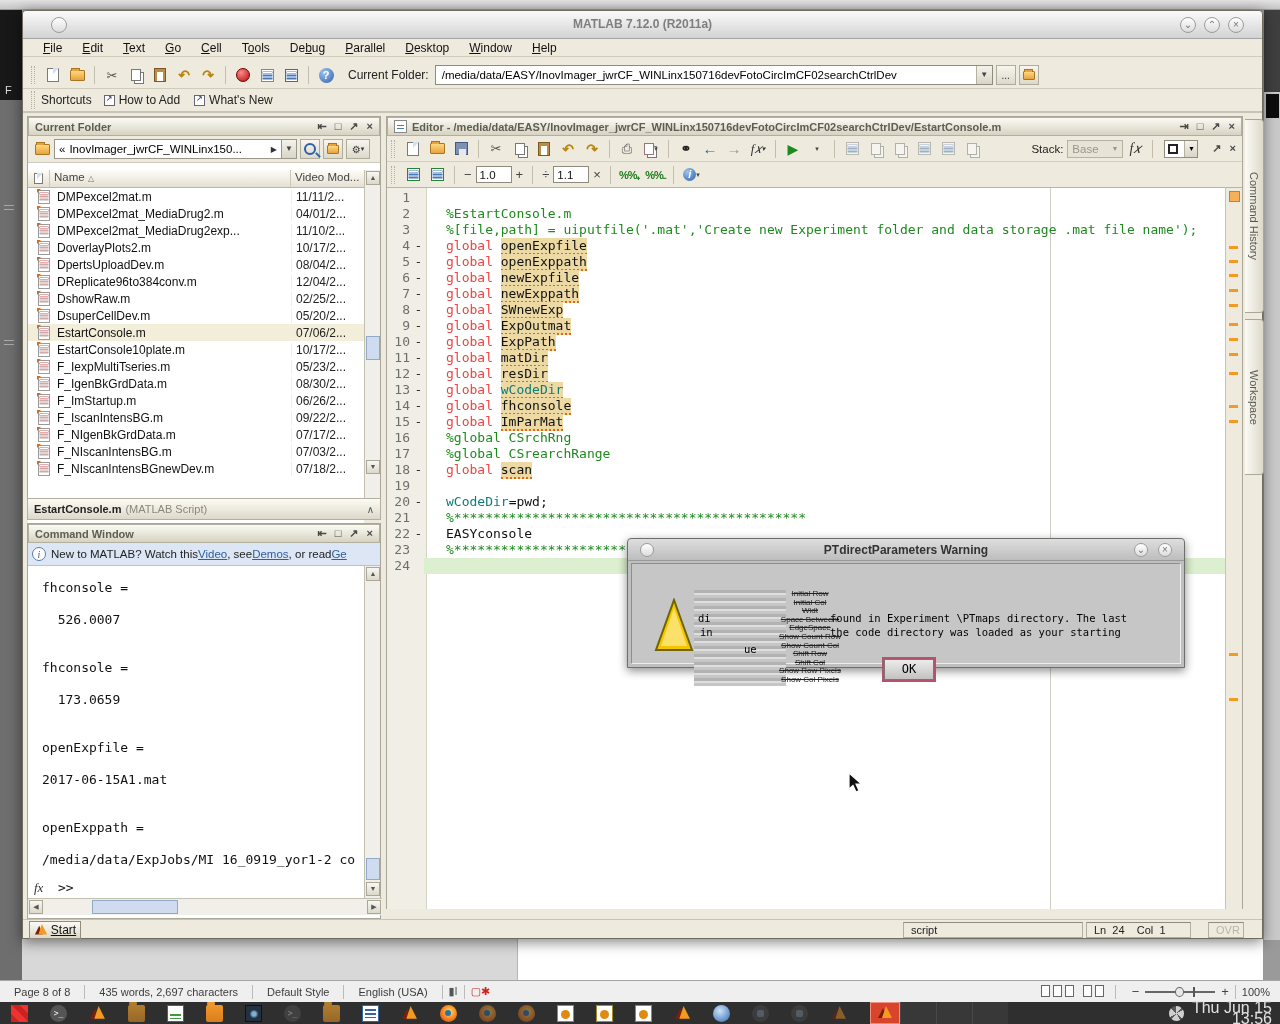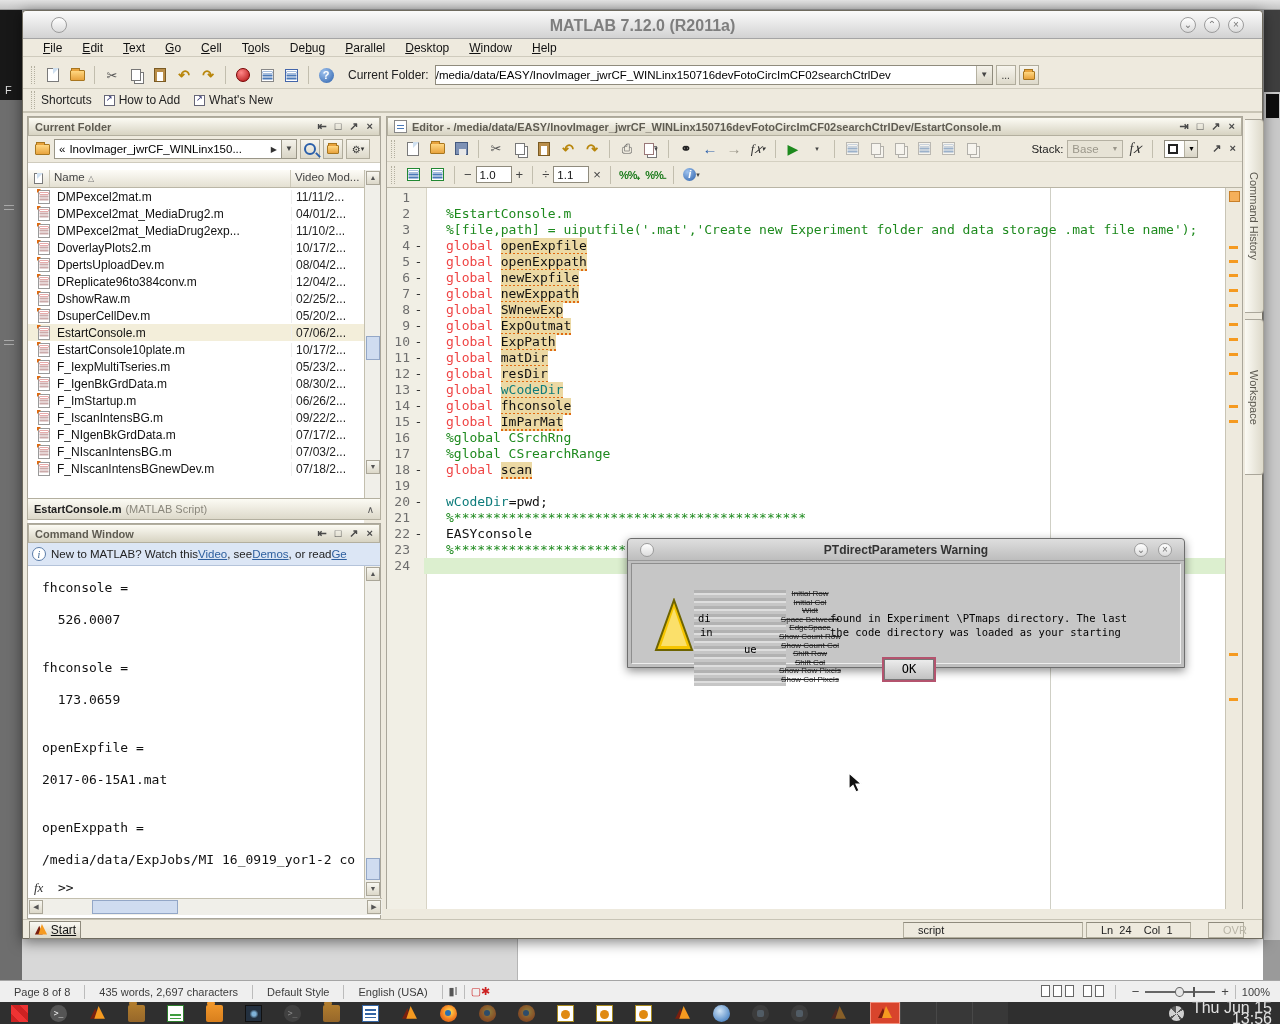--- a/index.html
+++ b/index.html
@@ -53,21 +53,21 @@
   .ti-gray::after{content:"";position:absolute;left:5px;top:5px;width:7px;height:7px;border-radius:2px;background:#7c93a8}
   .dim{opacity:.45}
   #task-active{margin-left:12px;width:30px;height:22px;background:#d8442c;border:1px solid #f0907e;display:flex;align-items:center;justify-content:center}
   .task-empty{width:36px;height:22px;background:#383838;border-left:1px solid #484848}
   #tb-right{margin-left:auto;display:flex;align-items:center;padding-right:8px}
   #spinner{width:15px;height:15px;border-radius:50%;background:conic-gradient(#cfcfcf 0 40deg,#5a5a5a 40deg 60deg,#cfcfcf 60deg 130deg,#5a5a5a 130deg 150deg,#cfcfcf 150deg 220deg,#5a5a5a 220deg 240deg,#cfcfcf 240deg 310deg,#5a5a5a 310deg 330deg);margin-right:8px}
   #clock{color:#e2e2e2;font-size:16px;line-height:11px;text-align:right}
   
   #mlwin{left:22px;top:10px;width:1241px;height:929px;background:#eeeade;border:1px solid #6f6b5f;box-shadow:0 3px 14px rgba(0,0,0,.5);border-radius:4px 4px 0 0}
   #mltitle{position:absolute;left:0;top:0;width:100%;height:28px;background:linear-gradient(#fbfbfb,#d2d2d2);border-bottom:1px solid #a5a5a5;border-radius:4px 4px 0 0}
-  #mltitle .ttext{position:absolute;left:0;right:0;top:6px;text-align:center;font-size:16px;font-weight:bold;color:#7e7e7e}
+  #mltitle .ttext{position:absolute;left:0;right:0;top:6px;text-align:center;font-size:12px;font-weight:bold;color:#7e7e7e}
   .circ{position:absolute;top:6px;width:16px;height:16px;border-radius:50%;border:1px solid #9c9c9c;background:linear-gradient(#fff,#dcdcdc);color:#777;font-size:10px;line-height:14px;text-align:center}
   
   #mlmenu{position:absolute;left:0;top:28px;width:100%;height:18px;border-bottom:1px solid #cfcbbd;display:flex;align-items:center;padding-left:10px}
   .menu-item{font-size:12px;color:#111;padding:2px 10px}
   .menu-item u{text-decoration:underline}
   
   #mltb{position:absolute;left:0;top:51px;width:100%;height:27px;border-bottom:1px solid #cfcbbd;display:flex;align-items:center;padding-left:8px}
   .tbtn{display:flex;align-items:center;justify-content:center;width:22px;height:20px;margin:0 1px;font-size:13px}
   .tsep{width:1px;height:18px;background:#c2beae;margin:0 5px}
   .grip{width:4px;height:18px;border-left:1px dotted #b3af9f;border-right:1px dotted #b3af9f;margin-right:6px}
@@ -81,21 +81,21 @@
   .gold{color:#b8860b;font-weight:bold;font-size:14px}
   .ico-copy{width:10px;height:12px;background:#fff;border:1px solid #777;box-shadow:3px 3px 0 -1px #fff,3px 3px 0 0 #777}
   .ico-paste{width:12px;height:14px;background:#b98e4a;border:1px solid #7a5a22;position:relative}
   .ico-paste::after{content:"";position:absolute;left:2px;top:3px;width:6px;height:9px;background:#fff}
   .ico-help{width:15px;height:15px;border-radius:50%;background:radial-gradient(circle at 35% 30%,#9fc3ef,#2a5faa);color:#fff;font-size:11px;font-weight:bold;text-align:center;line-height:15px}
   .ico-sim{width:14px;height:14px;border-radius:50%;background:radial-gradient(circle at 35% 30%,#f88,#b01010);border:1px solid #700}
   .ico-editpad{width:13px;height:13px;background:#fff;border:1px solid #888;position:relative}
   .ico-editpad::after{content:"";position:absolute;left:1px;top:2px;width:9px;height:1px;box-shadow:0 0 0 .5px #4a79b8,0 3px 0 .5px #4a79b8,0 6px 0 .5px #4a79b8}
   #cf-label{font-size:12px;color:#222;margin:0 6px 0 10px;white-space:nowrap}
   #cf-combo{width:558px;height:20px;background:#fff;border:1px solid #8f8b7d;font-size:12px;display:flex;align-items:center}
-  #cf-combo .txt{flex:1;padding:0 0;overflow:hidden;white-space:nowrap;font-size:11.5px}
+  #cf-combo .txt{flex:1;padding:0 6px;overflow:hidden;white-space:nowrap;font-size:11.5px}
   #cf-combo .drop{width:16px;height:100%;background:linear-gradient(#f4f2ea,#d9d5c6);border-left:1px solid #b5b1a1;font-size:8px;color:#444;text-align:center;line-height:18px}
   .sqbtn{width:20px;height:20px;background:linear-gradient(#f7f5ee,#ddd9ca);border:1px solid #b0ac9c;margin-left:3px;font-size:10px;color:#333;display:flex;align-items:center;justify-content:center}
   
   #mlshort{position:absolute;left:0;top:78px;width:100%;height:24px;border-bottom:2px solid #c8c4b5;display:flex;align-items:center;padding-left:8px;font-size:12px;color:#222}
   .scut{display:flex;align-items:center;margin-right:14px}
   .scut .sic{width:11px;height:11px;background:#fff;border:1px solid #667;margin-right:4px;position:relative}
   .scut .sic::after{content:"↗";position:absolute;left:1px;top:-2px;font-size:8px;color:#226}
   
   .phead{background:linear-gradient(#fcfbf4,#d7d3c2);border:1px solid #b3af9f;color:#5f5c52;font-weight:bold;font-size:11px;display:flex;align-items:center;padding:0 6px}
   .phead .sp{flex:1}
@@ -140,21 +140,21 @@
   #cwfx{position:absolute;left:6px;top:356px;width:26px;font-size:13px}
   #cwgg{position:absolute;left:30px;top:356px;font-family:"DejaVu Sans Mono",monospace;font-size:13px;color:#111}
   #cwhsb{position:absolute;left:0;top:374px;width:354px;height:17px;background:#f0efe9;border-top:1px solid #c3bfae}
   #cwhsb .lbt,#cwhsb .rbt{position:absolute;top:1px;width:14px;height:14px;background:linear-gradient(#f8f7f1,#dcd8c9);border:1px solid #aaa698;font-size:7px;text-align:center;line-height:12px;color:#555}
   #cwhsb .lbt{left:1px}#cwhsb .rbt{right:1px}
   #cwhsb .hthumb{position:absolute;left:64px;top:1px;width:86px;height:14px;background:#cfdcf0;border:1px solid #93a7c7}
   
   #mlbottom{position:absolute;left:0;top:908px;width:100%;height:20px;border-top:1px solid #c8c4b5;display:flex;align-items:center}
   #startbtn{position:absolute;left:6px;top:1px;width:52px;height:18px;background:linear-gradient(#faf9f3,#dcd8c9);border:1px solid #8f8b7d;display:flex;align-items:center;justify-content:center;font-size:12px;color:#111}
   #startbtn u{text-decoration:underline}
-  .statbox{position:absolute;top:2px;height:16px;border:1px solid #b3af9f;border-top-color:#8f8b7d;background:#eeeade;font-size:11px;color:#222;padding:1px 14px;white-space:pre}
+  .statbox{position:absolute;top:2px;height:16px;border:1px solid #b3af9f;border-top-color:#8f8b7d;background:#eeeade;font-size:11px;color:#222;padding:1px 7px;white-space:pre}
   
   #edpanel{position:absolute;left:363px;top:105px;width:857px;height:793px;background:#eeeade;border:1px solid #aaa69a}
   #edpanel .phead{position:absolute;left:0;top:0;width:100%;height:19px}
   .phead .ticon{width:13px;height:13px;background:#fff;border:1px solid #888;margin-right:5px;position:relative}
   .phead .ticon::after{content:"";position:absolute;left:2px;top:2px;width:7px;height:1px;box-shadow:0 2px 0 0 #4a79b8,0 5px 0 0 #4a79b8}
   #edtb1{position:absolute;left:0;top:19px;width:100%;height:26px;border-bottom:1px solid #d4d0c1;display:flex;align-items:center;padding-left:4px}
   #edtb2{position:absolute;left:0;top:45px;width:100%;height:26px;border-bottom:1px solid #b9b5a5;display:flex;align-items:center;padding-left:4px}
   .mini-input{width:36px;height:17px;border:1px solid #8f8b7d;background:#fff;font-size:11.5px;font-family:"Liberation Sans",sans-serif;padding:0 3px;color:#111}
   .opch{font-size:13px;color:#444;margin:0 4px}
   .pct{color:#1a7a1a;font-weight:bold;font-size:11px;letter-spacing:-1px;margin:0 3px}

